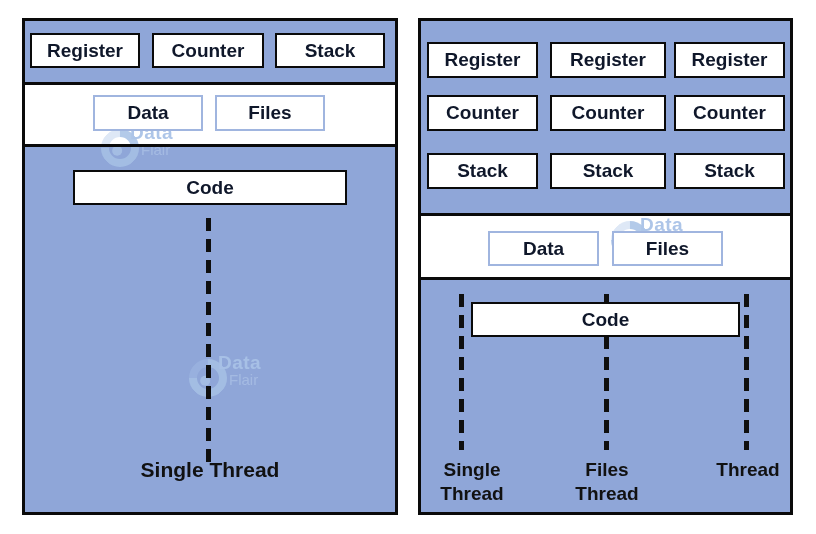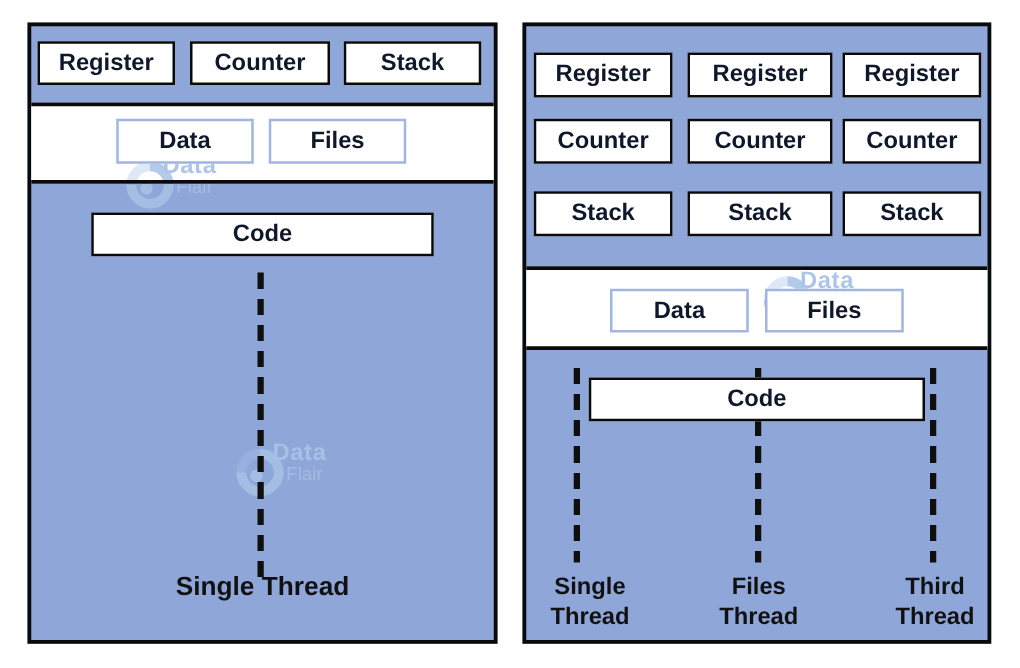--- a/index.html
+++ b/index.html
@@ -181,16 +181,15 @@
 
   <div class="tcap" style="left:-14px;top:437px;">
     <span>Single</span>
     <span>Thread</span>
   </div>
   <div class="tcap" style="left:121px;top:437px;">
     <span>Files</span>
     <span>Thread</span>
   </div>
   <div class="tcap" style="left:262px;top:437px;">
-    <span>Third</span>
     <span>Thread</span>
   </div>
 </div>
 
 </body></html>

